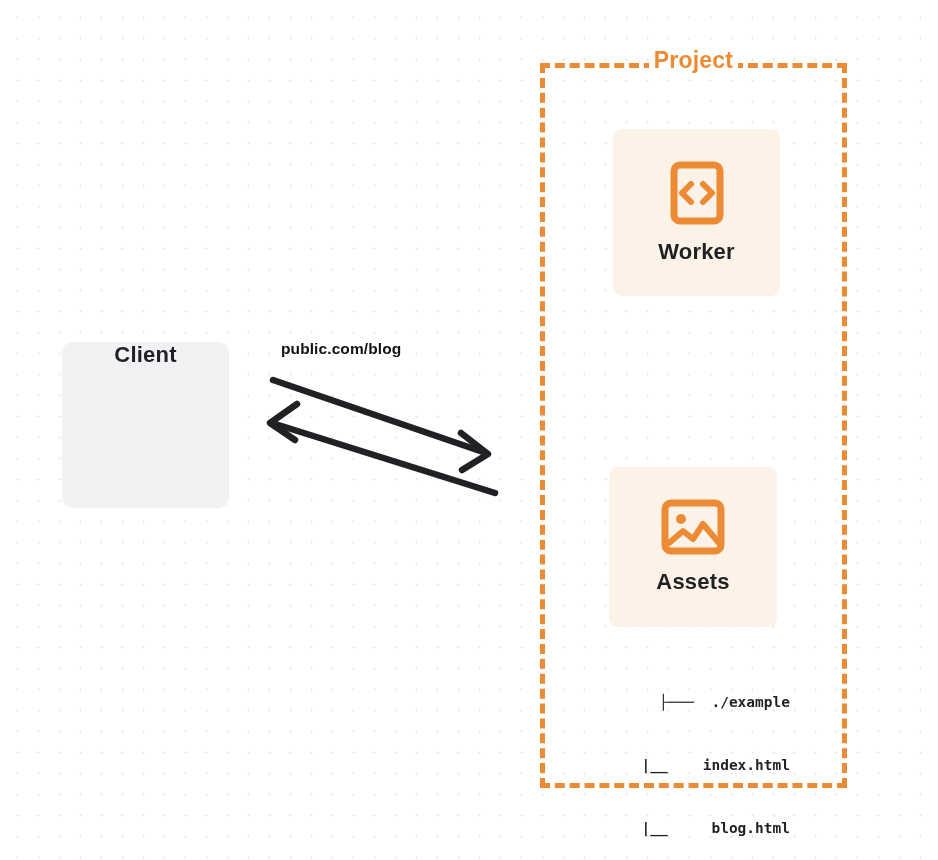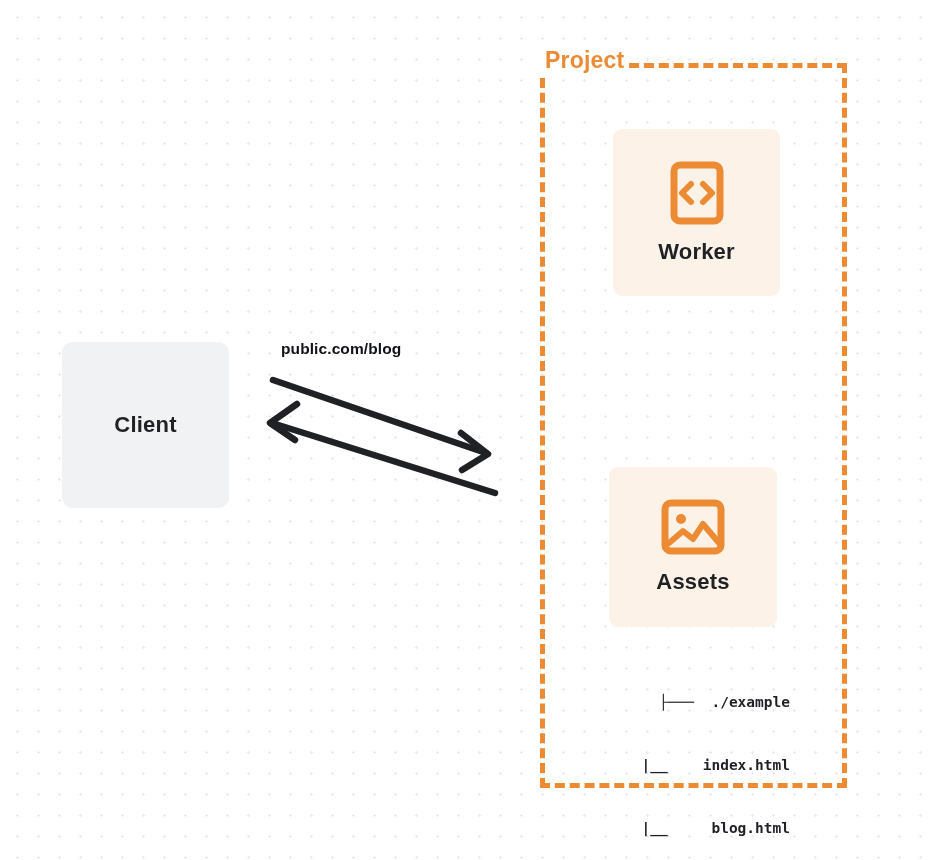--- a/index.html
+++ b/index.html
@@ -26,21 +26,20 @@
   
   #client-node {
     position: absolute;
     left: 62px;
     top: 342px;
     width: 167px;
     height: 166px;
     background-color: #f1f2f4;
     border-radius: 11px;
     display: flex;
-    align-items: center;
     justify-content: center;
   }
   #client-node .node-label {
     font-size: 22px;
     font-weight: bold;
     color: #1f2124;
     letter-spacing: 0.2px;
   }
 
   
@@ -73,21 +72,21 @@
     width: 307px;
     height: 725px;
     box-sizing: border-box;
     border: 5px dashed #ec8b33;
   }
   #project-title {
     position: absolute;
     left: 540px;
     top: 47px;
     width: 307px;
-    text-align: left;
+    text-align: center;
     font-size: 23px;
     font-weight: bold;
     color: #ec8b33;
     letter-spacing: 0.2px;
   }
   #project-title .title-inner {
     background-color: #ffffff;
     padding: 0 5px;
   }
 

